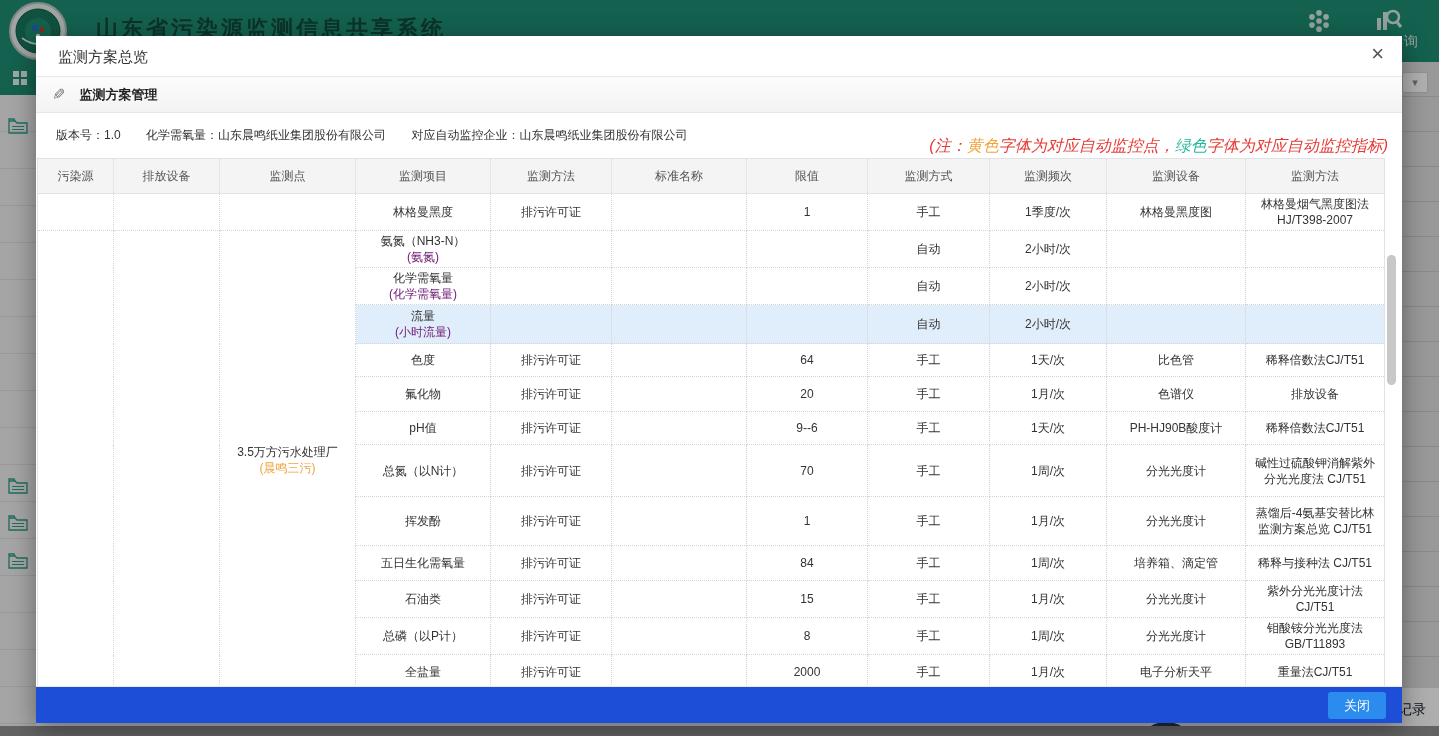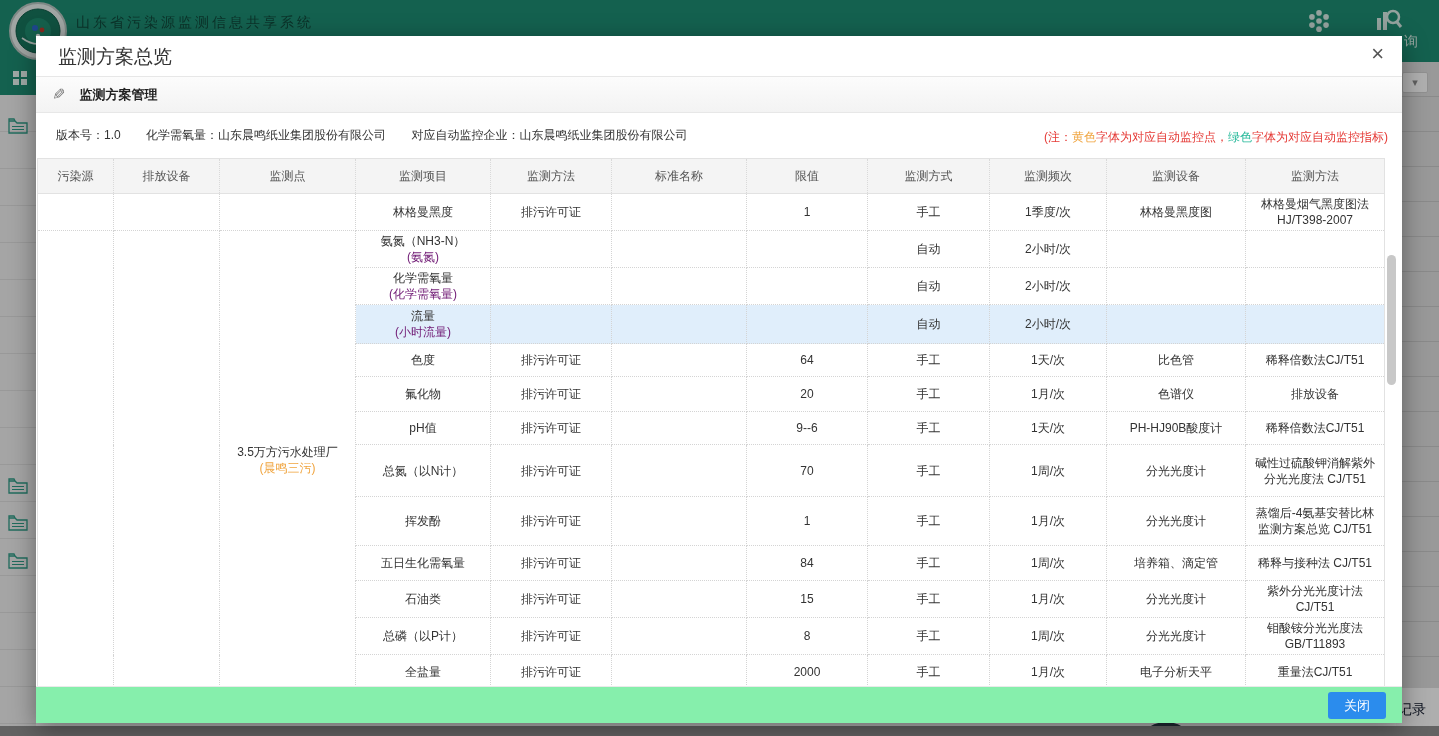--- a/index.html
+++ b/index.html
@@ -1,20 +1,20 @@
 <!DOCTYPE html>
 <html><head>
 <meta charset="utf-8">
 <style>
   * { box-sizing: border-box; margin: 0; padding: 0; }
   html,body { width:1439px; height:736px; overflow:hidden;
     font-family:"Liberation Sans","DejaVu Sans",sans-serif; background:#fff; }
   .bg { position:absolute; inset:0; }
   .topbar { position:absolute; left:0; top:0; width:1439px; height:62px; background:#1e8c72; }
-  .app-title { position:absolute; left:76px; top:14px; font-size:14px; font-weight:normal;
+  .app-title { position:absolute; left:96px; top:14px; font-size:22px; font-weight:bold;
     color:#11493c; letter-spacing:3px; }
   .logo { position:absolute; left:8px; top:0px; }
   .icon-apps { position:absolute; left:1306px; top:8px; cursor:pointer; }
   .icon-search { position:absolute; left:1374px; top:5px; cursor:pointer; }
   .partial-query { position:absolute; left:1404px; top:33px; color:#d2e9e1; font-size:14px; }
   .side-green { position:absolute; left:0; top:62px; width:36px; height:33px; background:#1e8c72; }
   .grid-glyph { position:absolute; left:13px; top:9px; width:6px; height:6px; background:#e6f2ee;
     box-shadow:8px 0 #e6f2ee, 0 8px #e6f2ee, 8px 8px #e6f2ee; }
   .side-strip { position:absolute; left:0; top:95px; width:36px; height:631px; background:#ececec;
     background-image:repeating-linear-gradient(to bottom, transparent 0 36px, rgba(0,0,0,0.07) 36px 37px); }
@@ -25,45 +25,45 @@
     border:1px solid #cfcfcf; border-radius:2px; color:#888; font-size:11px; text-align:center; line-height:19px; cursor:pointer; }
   .right-footer { position:absolute; left:1396px; top:688px; width:43px; height:38px; background:#fafafa; }
   .partial-record { position:absolute; left:2px; top:13px; font-size:14px; color:#0f172a; }
   .bottom-strip { position:absolute; left:0; top:726px; width:1439px; height:10px; background:#8f8f8f; }
   .dark-circle { position:absolute; left:1135px; top:722px; width:62px; height:62px; border-radius:50%; background:#2e3d49; }
   .overlay { position:absolute; inset:0; background:rgba(0,0,0,0.30); }
 
   .modal { position:absolute; left:36px; top:36px; width:1366px; height:687px; background:#fff;
     box-shadow:0 6px 24px rgba(0,0,0,0.40); }
   .modal-header { position:relative; height:41px; border-bottom:1px solid #e7e7e7; }
-  .modal-title { position:absolute; left:22px; top:0; line-height:41px; font-size:19px; color:#333; }
+  .modal-title { position:absolute; left:22px; top:0; line-height:41px; font-size:15px; color:#333; }
   .close-x { position:absolute; right:18px; top:7px; font-size:22px; color:#555; cursor:pointer; line-height:1; }
   .section-bar { position:relative; height:36px; background:linear-gradient(#fcfcfc,#f3f3f3);
     border-bottom:1px solid #e7e7e7; display:flex; align-items:center; padding-left:16px; }
   .pen-icon { font-size:16px; color:#777; margin-right:14px; transform:scaleX(-1); display:inline-block; }
   .section-title { font-weight:bold; font-size:13px; color:#222; }
   .info-row { position:relative; height:45px; }
   .info-text { position:absolute; left:20px; top:14px; font-size:12px; color:#333; }
   .info-text .gap { display:inline-block; width:22px; }
-  .note { position:absolute; right:14px; top:16px; font-size:12px; }
+  .note { position:absolute; right:14px; top:23px; font-size:16px;font-style:italic; }
   .nr { color:#e53935; } .ny { color:#f0a540; } .ng { color:#26b99a; }
 
   .table-wrap { position:absolute; left:1px; top:122px; }
   table { border-collapse:collapse; table-layout:fixed; width:1347px; font-size:12px; color:#333;
     border:1px solid #e2e2e2; }
   th { background:#f4f4f4; border:1px dotted #d9d9d9; border-top:1px solid #e2e2e2;
     border-bottom:1px solid #e2e2e2; font-weight:normal; color:#555; height:35px; font-size:12px; }
   td { border:1px dotted #d4d4d4; text-align:center; vertical-align:middle; padding:2px 6px; line-height:16px; }
   tr.hl td { background:#e0eefb; }
   .sub-teal { color:#701a75; }
   .sub-orange { color:#f0a540; }
   .scroll-thumb { position:absolute; left:1351px; top:219px; width:9px; height:130px;
     background:#c8c8c8; border-radius:5px; cursor:grab; }
   .modal-footer { position:absolute; left:0; bottom:0; width:100%; height:37px;
-    border-top:1px solid #eaeaea; background:#86efac; }
+    border-top:1px solid #eaeaea; background:#1d4ed8; }
   .btn-close { position:absolute; right:16px; top:5px; width:58px; height:27px; background:#2b8ced;
     color:#fff; border:none; border-radius:3px; font-size:13px; cursor:pointer;
     font-family:"Liberation Sans","DejaVu Sans",sans-serif; }
 </style>
 </head>
 <body>
 
 <div class="bg">
   <div class="topbar"></div>
   <div class="logo">

